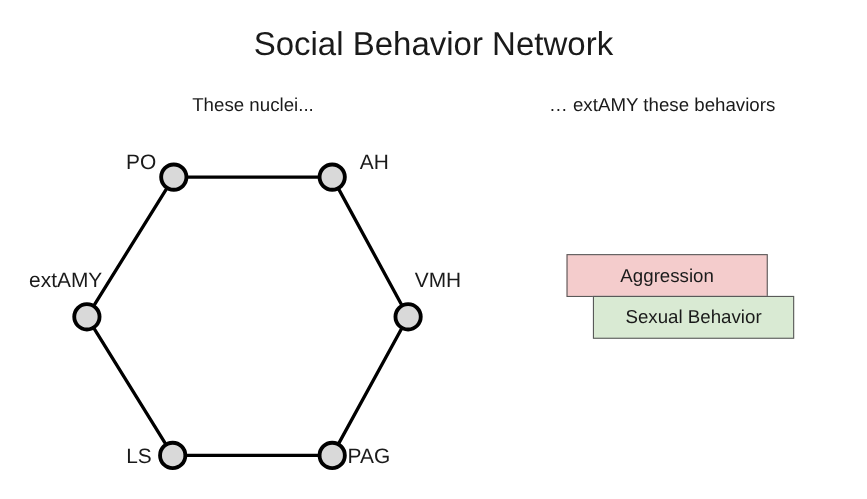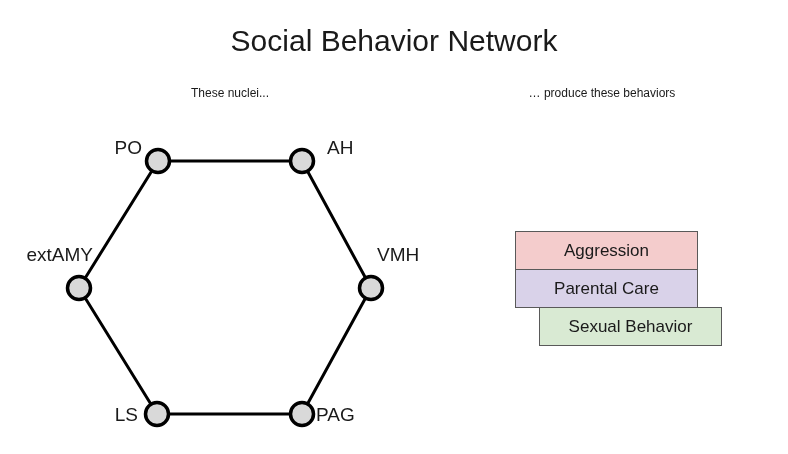--- a/index.html
+++ b/index.html
@@ -23,21 +23,21 @@
     margin: 0;
     text-align: center;
     font-size: 30px;
     font-weight: normal;
     color: #1a1a1a;
     letter-spacing: 0px;
   }
   .subtitle {
     position: absolute;
     top: 86px;
-    font-size: 12px;
+    font-size: 17px;
     color: #1a1a1a;
     text-align: center;
   }
   .subtitle.left  { left: 130px; width: 200px; }
   .subtitle.right { left: 487px; width: 230px; }
   .network-svg {
     position: absolute;
     left: 0;
     top: 0;
   }
@@ -76,21 +76,21 @@
   .legend-box + .legend-box { margin-top: -1px; }
 </style>
 </head>
 <body>
 
 <div class="stage">
 
   <h1 class="page-title">Social Behavior Network</h1>
 
   <div class="subtitle left">These nuclei...</div>
-  <div class="subtitle right">… produce these behaviors</div>
+  <div class="subtitle right">… extAMY these behaviors</div>
 
   <svg class="network-svg" width="460" height="454" viewBox="0 0 460 454" aria-hidden="true">
 
     <line class="edge" x1="158" y1="161" x2="302" y2="161"></line>
     <line class="edge" x1="302" y1="161" x2="371" y2="288"></line>
     <line class="edge" x1="371" y1="288" x2="302" y2="414"></line>
     <line class="edge" x1="302" y1="414" x2="157" y2="414"></line>
     <line class="edge" x1="157" y1="414" x2="79" y2="288"></line>
     <line class="edge" x1="79" y1="288" x2="158" y2="161"></line>
 
@@ -106,21 +106,18 @@
     <text class="node-label" x="377" y="261" text-anchor="start">VMH</text>
     <text class="node-label" x="316" y="421" text-anchor="start">PAG</text>
     <text class="node-label" x="138" y="421" text-anchor="end">LS</text>
     <text class="node-label" x="93" y="261" text-anchor="end">extAMY</text>
   </svg>
 
   <div class="legend">
     <div class="legend-box" style="background-color: rgb(244, 204, 204);">
       <span>Aggression</span>
     </div>
-    <div class="legend-box" style="background-color: rgb(217, 210, 233);">
-      <span>Parental Care</span>
-    </div>
     <div class="legend-box" style="background-color: rgb(217, 234, 211); margin-left: 24px;">
       <span>Sexual Behavior</span>
     </div>
   </div>
 
 </div>
 
 </body></html>

